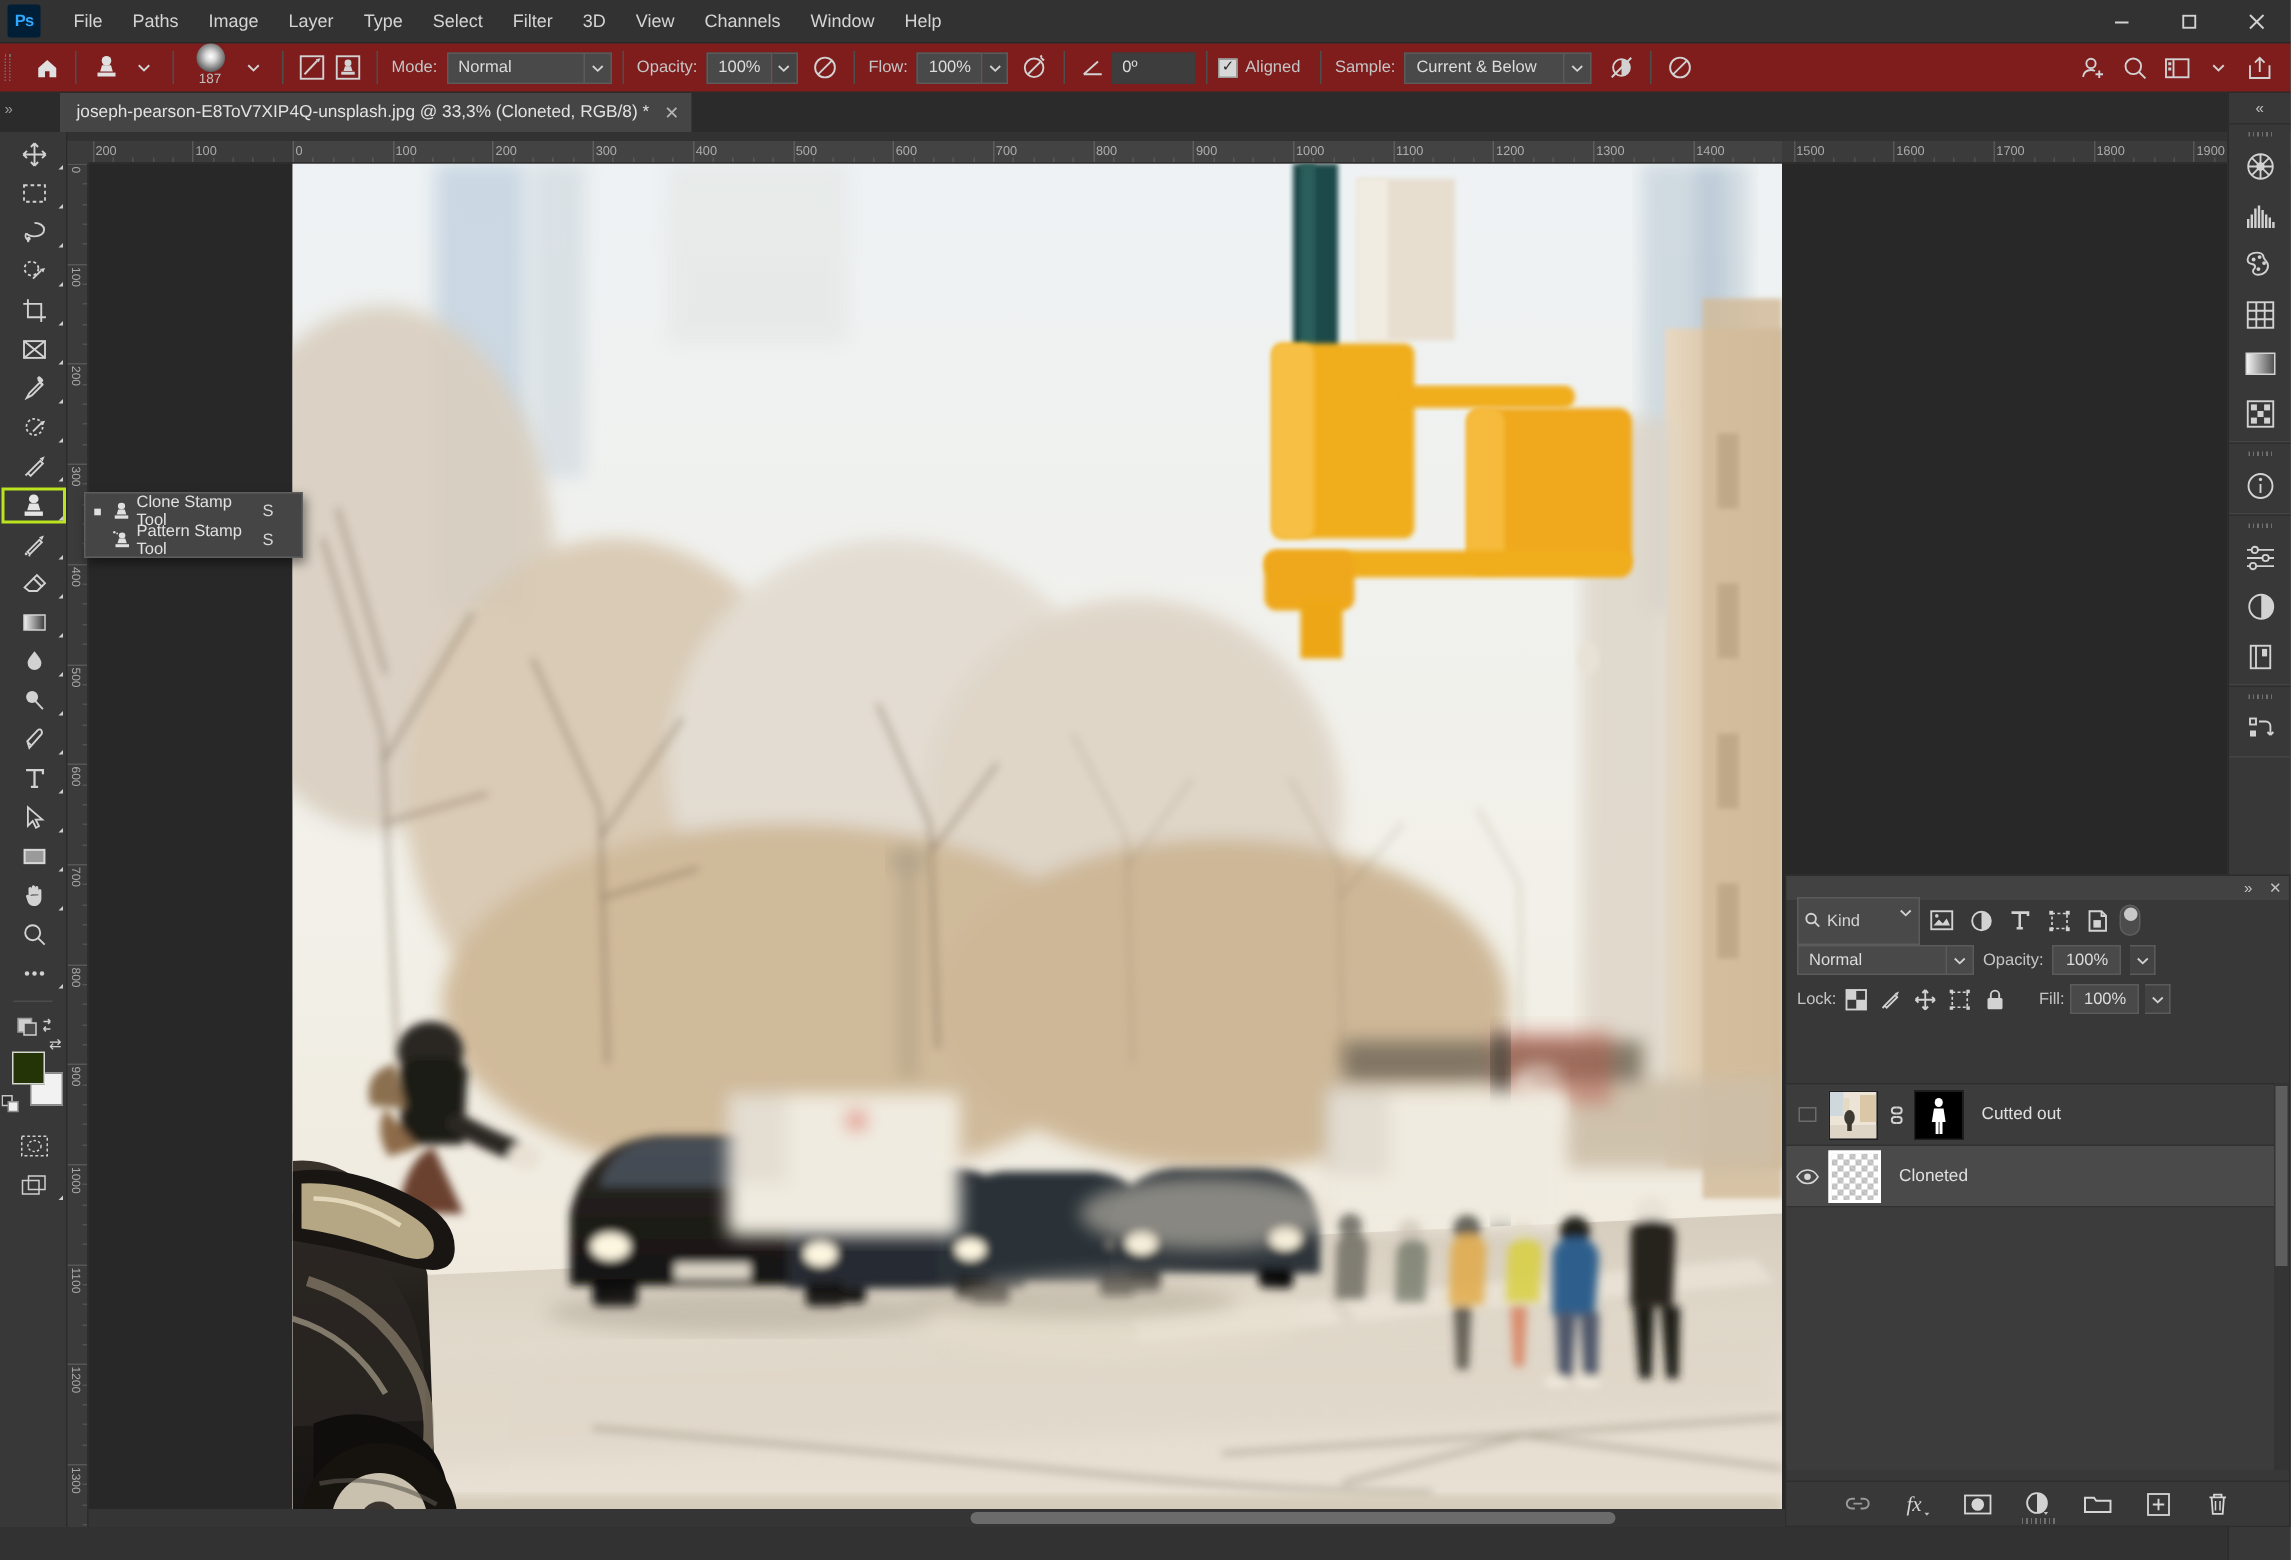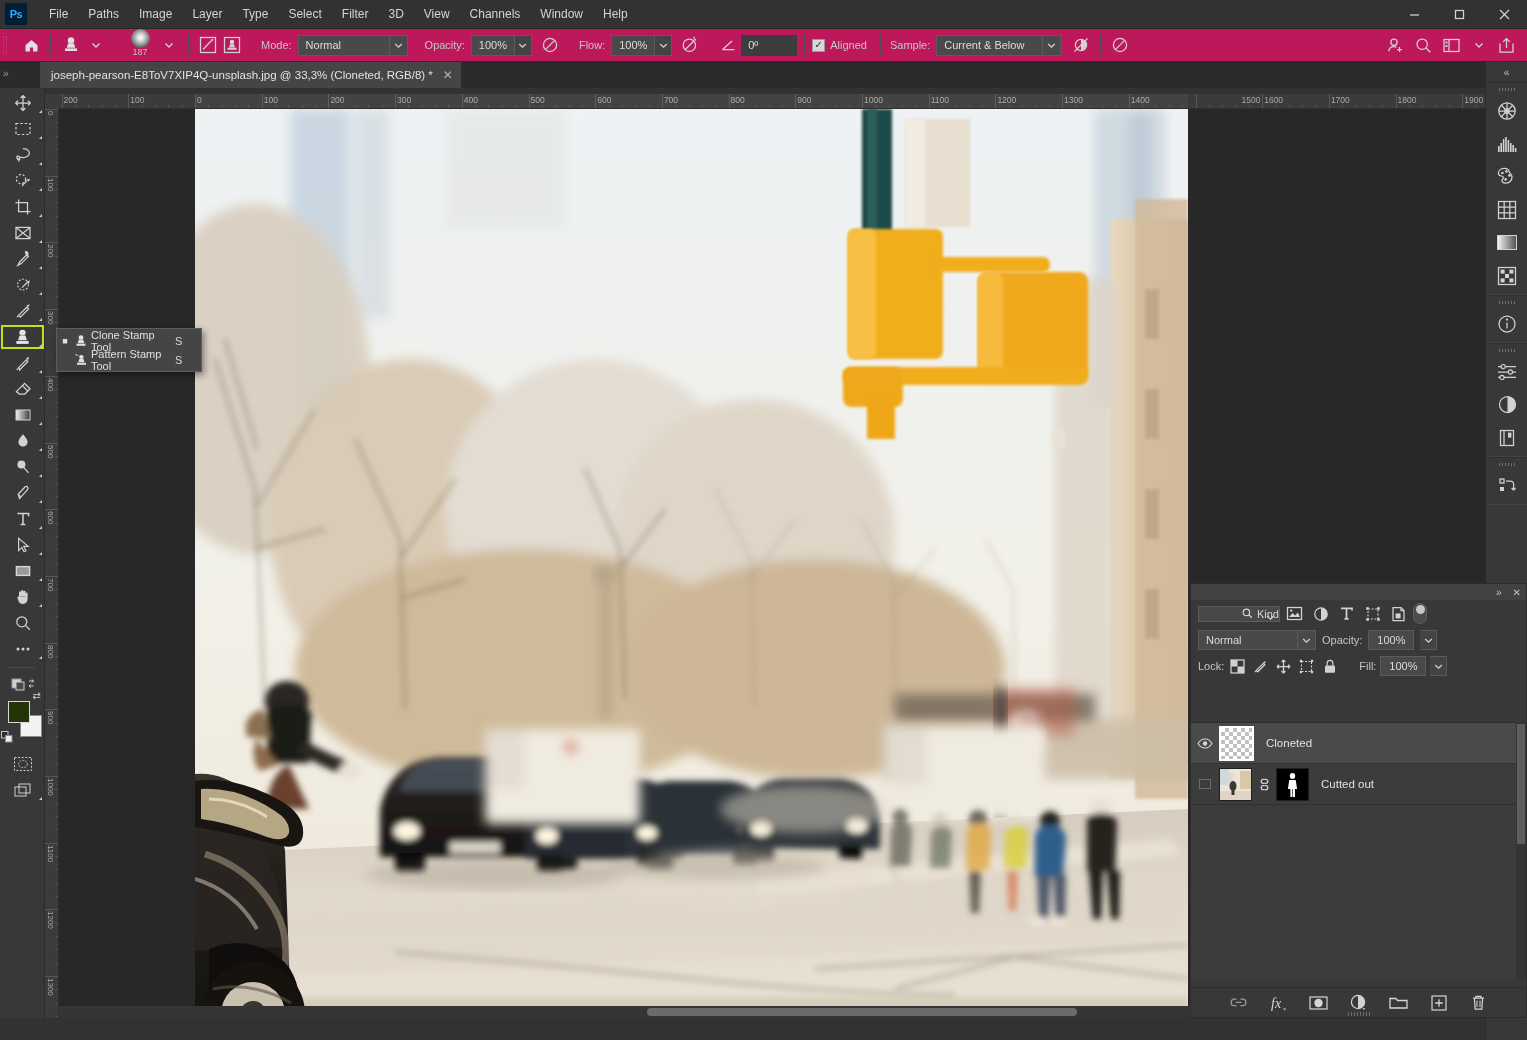--- a/index.html
+++ b/index.html
@@ -18,21 +18,21 @@
   .ps-logo { width:22px; height:22px; margin-left:5px; background:#001e36; border-radius:2px;
              display:flex; align-items:center; justify-content:center; color:#31a8ff;
              font-size:11px; font-weight:bold; letter-spacing:-0.5px; }
   .menu-items { display:flex; align-items:center; margin-left:12px; }
   .menu-item { padding:4px 10px; color:#d4d4d4; font-size:12px; cursor:default; }
   .winctrl { position:absolute; right:0; top:0; display:flex; height:28px; }
   .winbtn { width:45px; height:28px; display:flex; align-items:center; justify-content:center;
             color:#d0d0d0; font-size:12px; }
 
   
-  .optionsbar { position:absolute; left:0; top:29px; width:1527px; height:33px; background:#be185d;
+  .optionsbar { position:absolute; left:0; top:29px; width:1527px; height:33px; background:#7f1d1d;
                 display:flex; align-items:center; border-bottom:1px solid #2b2b2b; }
   .ob-grip { width:9px; height:33px; display:flex; align-items:center; justify-content:center; }
   .ob-grip::before { content:""; width:2px; height:18px; border-left:1px dotted #6e6e6e; border-right:1px dotted #6e6e6e; }
   .ob-sep { width:1px; height:22px; background:#4e4e4e; margin:0 7px; }
   .ob-btn { display:flex; align-items:center; justify-content:center; height:24px; min-width:24px;
             padding:0 3px; }
   .ob-label { color:#c5c5c5; font-size:11px; margin:0 6px 0 2px; white-space:nowrap; }
   .ob-brush { position:relative; width:34px; height:30px; display:flex; flex-direction:column;
               align-items:center; justify-content:flex-start; }
   .brush-dot { width:19px; height:19px; border-radius:50%; margin-top:-1px;
@@ -132,22 +132,22 @@
   .layers-panel { position:absolute; left:1190px; top:583px; width:337px; height:435px;
                   background:#383838; border:1px solid #2d2d2d; }
   .lp-titlebar { height:16px; background:#424242; display:flex; align-items:center; justify-content:flex-end;
                  padding-right:5px; gap:11px; }
   .lp-titlebar span { color:#c3c3c3; font-size:10px; }
   .lp-tabs { height:26px; background:#2f2f2f; display:flex; align-items:stretch; position:relative; }
   .lp-tab { padding:0 13px; display:flex; align-items:center; font-size:11.5px; color:#b2b2b2; }
   .lp-tab.active { background:#383838; color:#e8e8e8; font-weight:bold; }
   .lp-burger { position:absolute; right:8px; top:8px; }
   .lp-filter { height:27px; display:flex; align-items:center; padding:0 7px; gap:3px; }
-  .filter-kind { width:82px; height:16px; background:#494949; border:1px solid #5b5b5b; display:flex;
-                 align-items:center; padding-left:4px; gap:4px; position:relative; font-size:11px; color:#d4d4d4;justify-content:flex-end; }
+  .filter-kind { width:82px; height:32px; background:#494949; border:1px solid #5b5b5b; display:flex;
+                 align-items:center; padding-left:4px; gap:4px; position:relative; font-size:11px; color:#d4d4d4; }
   .filter-kind .fk-arrow { position:absolute; right:4px; top:5px; }
   .fbtn { width:23px; height:21px; display:flex; align-items:center; justify-content:center; }
   .toggle-pill { width:14px; height:21px; border-radius:7px; background:#4c4c4c; border:1px solid #5d5d5d;
                  display:flex; align-items:flex-start; justify-content:center; padding-top:1px; }
   .toggle-pill i { width:9px; height:9px; border-radius:50%; background:#c8c8c8; display:block; }
   .lp-blend { height:26px; display:flex; align-items:center; padding:0 7px; gap:6px; }
   .blend-combo { width:118px; height:20px; }
   .lp-lock { height:26px; display:flex; align-items:center; padding:0 7px; gap:4px; font-size:11px; color:#c5c5c5; }
   .lockbtn { width:19px; height:19px; display:flex; align-items:center; justify-content:center; }
   .lp-list { position:absolute; left:0; top:138px; right:0; height:258px; background:#3c3c3c;
@@ -715,21 +715,21 @@
       <div class="rh-tick minor" style="left: 1043.78px;"></div>
       <div class="rh-tick minor" style="left: 1057.12px;"></div>
       <div class="rh-tick minor" style="left: 1070.46px;"></div>
       <div class="rh-tick" style="left: 1083.8px;"></div>
       <div class="rh-lbl" style="left: 1083.8px;">1400</div>
       <div class="rh-tick minor" style="left: 1097.14px;"></div>
       <div class="rh-tick minor" style="left: 1110.48px;"></div>
       <div class="rh-tick minor" style="left: 1123.82px;"></div>
       <div class="rh-tick minor" style="left: 1137.16px;"></div>
       <div class="rh-tick" style="left: 1150.5px;"></div>
-      <div class="rh-lbl" style="left: 1150.5px; margin-left: 44px;">1500</div>
+      <div class="rh-lbl" style="left: 1150.5px;">1500</div>
       <div class="rh-tick minor" style="left: 1163.84px;"></div>
       <div class="rh-tick minor" style="left: 1177.18px;"></div>
       <div class="rh-tick minor" style="left: 1190.52px;"></div>
       <div class="rh-tick minor" style="left: 1203.86px;"></div>
       <div class="rh-tick" style="left: 1217.2px;"></div>
       <div class="rh-lbl" style="left: 1217.2px;">1600</div>
       <div class="rh-tick minor" style="left: 1230.54px;"></div>
       <div class="rh-tick minor" style="left: 1243.88px;"></div>
       <div class="rh-tick minor" style="left: 1257.22px;"></div>
       <div class="rh-tick minor" style="left: 1270.56px;"></div>
@@ -1331,33 +1331,20 @@
       <div class="numfield" style="width:46px;height:20px">100%</div>
       <div class="stepper" style="height:20px">
         <svg width="9" height="9" viewBox="0 0 9 9">
             <path d="M1.2 3L4.5 6.2 7.8 3" class="s"></path>
           </svg>
       </div>
     </div>
 
     <div class="lp-list">
 
-      <div class="layer-row selected">
-        <div class="lr-eye">
-          <svg width="16" height="11" viewBox="0 0 16 11">
-            <path d="M1 5.5C3 2 5.4 1 8 1s5 1 7 4.5C13 9 10.6 10 8 10S3 9 1 5.5z" fill="none" stroke="#d6d6d6" stroke-width="1.1"></path>
-            <circle cx="8" cy="5.5" r="2.2" fill="#d6d6d6"></circle>
-          </svg>
-        </div>
-        <div class="lr-thumbwrap">
-          <div class="lr-thumb checker"></div>
-        </div>
-        <div class="lr-name">Cloneted</div>
-      </div>
-
       <div class="layer-row">
         <div class="lr-eye">
           <svg width="14" height="12" viewBox="0 0 14 12">
               <rect x="1.5" y="1.5" width="11" height="9" fill="none" stroke="#6b6b6b" stroke-width="1"></rect>
             </svg>
         </div>
         <div class="lr-thumbwrap">
           <div class="lr-thumb">
             <svg width="31" height="31" viewBox="0 0 31 31" preserveAspectRatio="none">
               <rect width="31" height="31" fill="#ece4d6"></rect>
@@ -1381,20 +1368,33 @@
               <ellipse cx="15.5" cy="7" rx="2.7" ry="3" fill="#fff"></ellipse>
               <path d="M12.3 11 h6.4 l1.4 9 h-9.2z" fill="#fff"></path>
               <rect x="13.4" y="19" width="2" height="9" fill="#fff"></rect>
               <rect x="16" y="19" width="2" height="9" fill="#fff"></rect>
             </svg>
           </div>
         </div>
         <div class="lr-name">Cutted out</div>
       </div>
 
+      <div class="layer-row selected">
+        <div class="lr-eye">
+          <svg width="16" height="11" viewBox="0 0 16 11">
+            <path d="M1 5.5C3 2 5.4 1 8 1s5 1 7 4.5C13 9 10.6 10 8 10S3 9 1 5.5z" fill="none" stroke="#d6d6d6" stroke-width="1.1"></path>
+            <circle cx="8" cy="5.5" r="2.2" fill="#d6d6d6"></circle>
+          </svg>
+        </div>
+        <div class="lr-thumbwrap">
+          <div class="lr-thumb checker"></div>
+        </div>
+        <div class="lr-name">Cloneted</div>
+      </div>
+
     </div>
 
     <div class="lp-scroll">
       <div class="thumb"></div>
     </div>
 
     <div class="lp-bottom">
       <div class="lb-ico">
         <svg width="17" height="13" viewBox="0 0 17 13">
           <path d="M6.6 3.2H4.4a3.2 3.2 0 0 0 0 6.4h2.2M10.4 3.2h2.2a3.2 3.2 0 0 1 0 6.4h-2.2" fill="none" stroke="#9a9a9a" stroke-width="1.3"></path>

